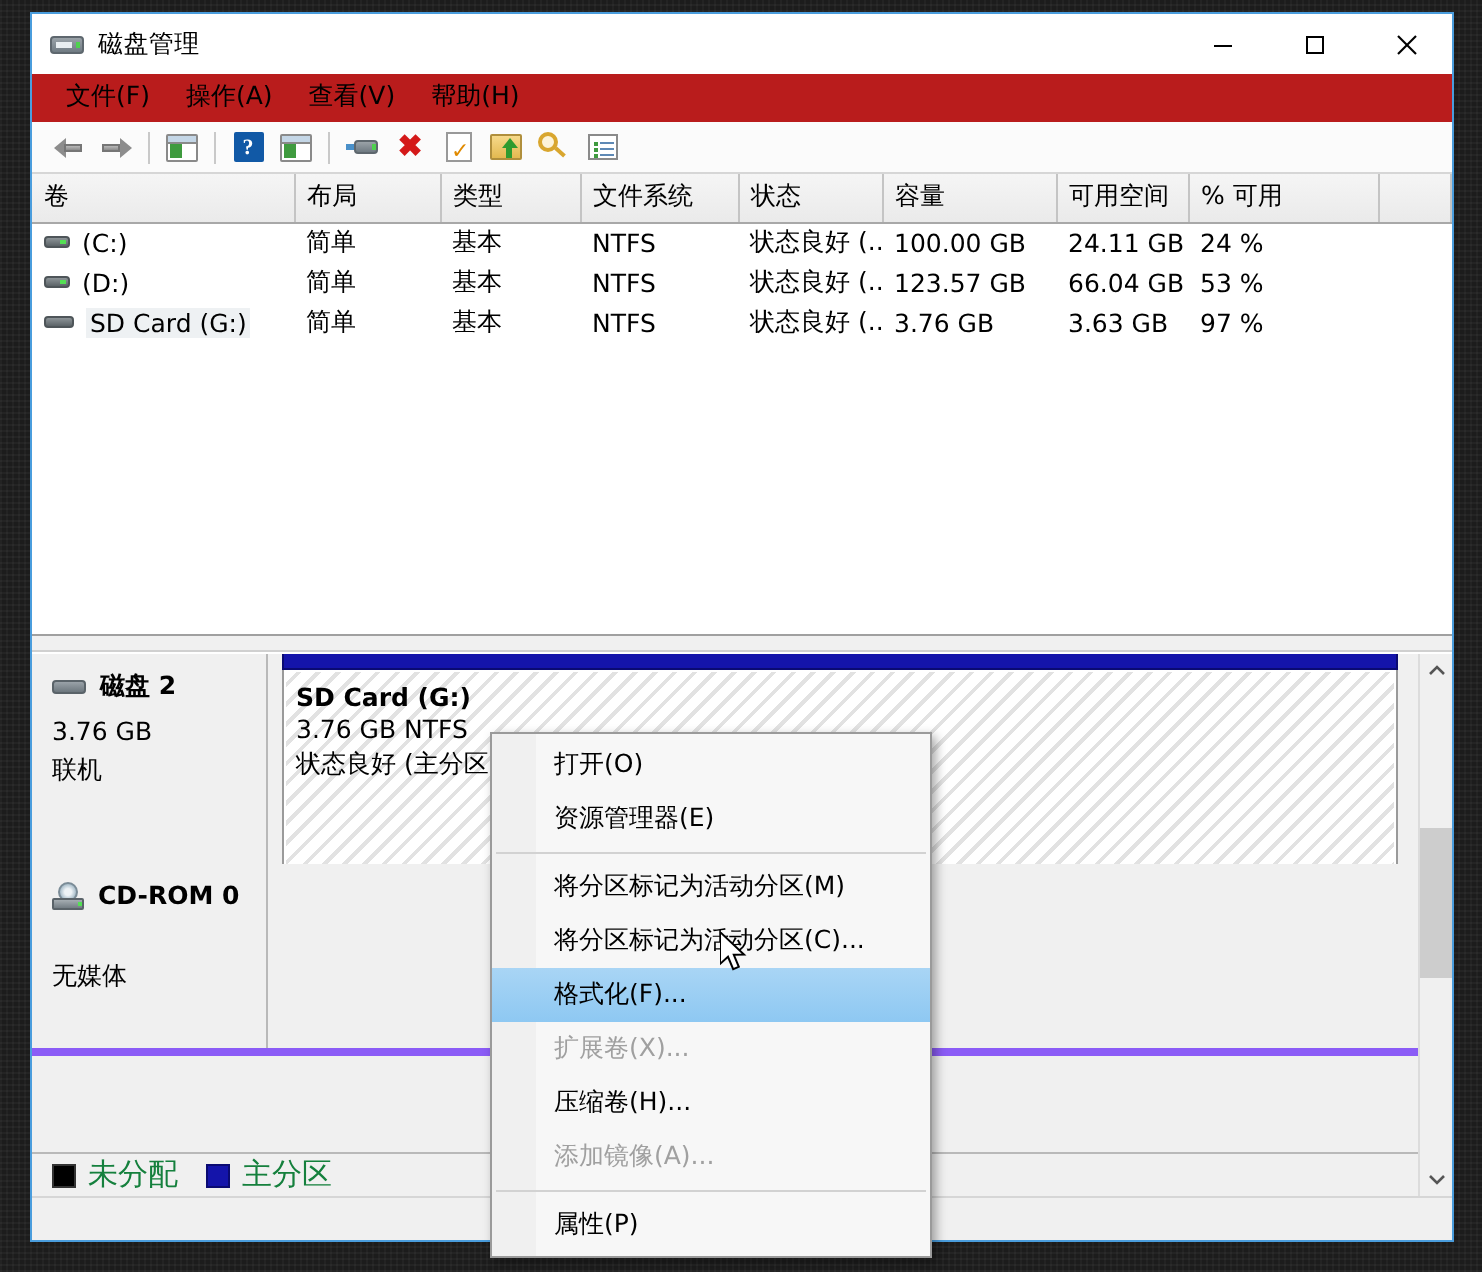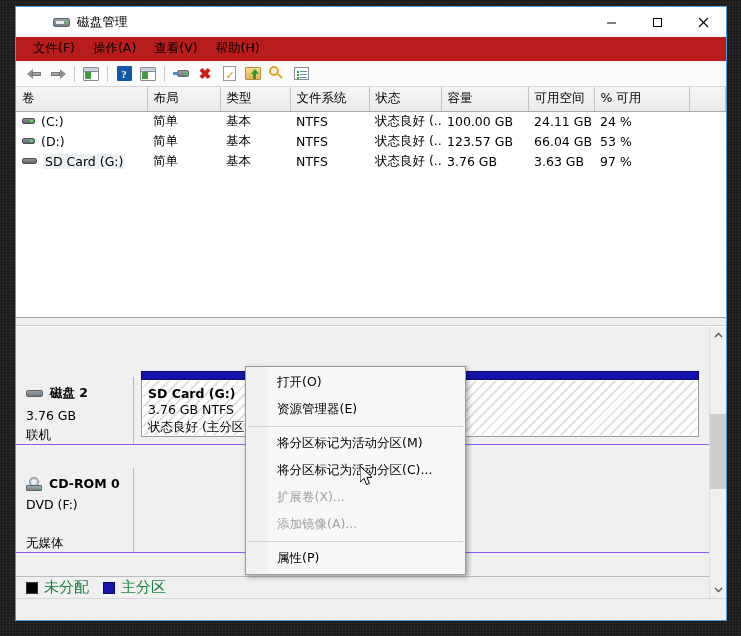--- a/index.html
+++ b/index.html
@@ -24,21 +24,20 @@
     left: 15px; top: 6px;
     width: 712px; height: 615px;
     background: #f0f0f0;
     border: 1px solid #4a9ddd;
     display: flex; flex-direction: column;
   }
   .titlebar {
     height: 30px; background: #ffffff;
     display: flex; align-items: center;
     flex: none;
-    padding-left: 28px;
   }
   .title-icon {
     margin-left: 9px; margin-right: 7px;
     width: 17px; height: 14px; position: relative; flex: none;
   }
   .title-icon .body {
     position: absolute; left: 0; top: 3px; width: 17px; height: 9px;
     background: linear-gradient(#9aa2a8,#707b83);
     border: 1px solid #5e676e; border-radius: 2px;
   }
@@ -156,23 +155,22 @@
   .graph {
     flex: 1 1 auto; position: relative; background: #f0f0f0;
     border-top: 1px solid #ffffff;
     overflow: hidden;
     display: flex;
   }
   .graph-inner { flex: 1 1 auto; position: relative; }
   .diskrow {
     position: absolute; left: 0; right: 0;
     display: flex;
-    border-bottom: 1px solid #8b5cf6;
+    border-bottom: 4px solid #8b5cf6;
     background: #f0f0f0;
-    align-items: flex-end;
   }
   .disk-head {
     width: 118px; flex: none;
     border-right: 1px solid #b9b9b9;
     padding: 8px 0 0 10px;
     background: #f0f0f0;
   }
   .disk-head .t { font-size:12.5px; font-weight:bold; color:#000; display:flex; align-items:center; gap:7px; margin-bottom:4px;}
   .disk-head .l { font-size:12.5px; color:#000; line-height:19px;}
   .diskicon {
@@ -446,31 +444,30 @@
         <div class="disk-body">
           <div class="part">
             <div class="cap"></div>
             <div class="p1">SD Card  (G:)</div>
             <div class="p2">3.76 GB NTFS</div>
             <div class="p3">状态良好 (主分区)</div>
           </div>
         </div>
       </div>
 
-      <div class="diskrow" style="top:130px; height:96px;">
+      <div class="diskrow" style="top:105px; height:96px;">
         <div class="disk-head">
           <div class="t">
             <span class="cdicon">
                 <span class="disc"></span>
                 <span class="tray"></span>
                 <span class="led"></span>
               </span>
             <span>CD-ROM 0</span>
           </div>
-          <div class="l">DVD (F:)</div>
           <div class="l" style="height:19px"></div>
           <div class="l">无媒体</div>
         </div>
         <div class="empty-body"></div>
       </div>
 
       <div class="legend">
         <span class="sw unalloc"></span>
         <span class="lt">未分配</span>
         <span class="sw primary"></span>
@@ -497,21 +494,23 @@
 
   <div class="statusstrip"></div>
 </div>
 
 <div id="ctxmenu">
   <div class="item">打开(O)</div>
   <div class="item">资源管理器(E)</div>
   <div class="sep"></div>
   <div class="item">将分区标记为活动分区(M)</div>
   <div class="item">将分区标记为活动分区(C)...</div>
+  <div class="item sel">格式化(F)...</div>
   <div class="item disabled">扩展卷(X)...</div>
+  <div class="item">压缩卷(H)...</div>
   <div class="item disabled">添加镜像(A)...</div>
   <div class="sep"></div>
   <div class="item">属性(P)</div>
 
 </div>
 
 <div id="cursor">
   <svg width="14" height="21" viewBox="0 0 14 21">
     <polygon points="0,0 0,16 4,12.4 6.6,18.6 9.4,17.4 6.9,11.4 12,11.3" fill="#fff" stroke="#000" stroke-width="1"></polygon>
   </svg>

